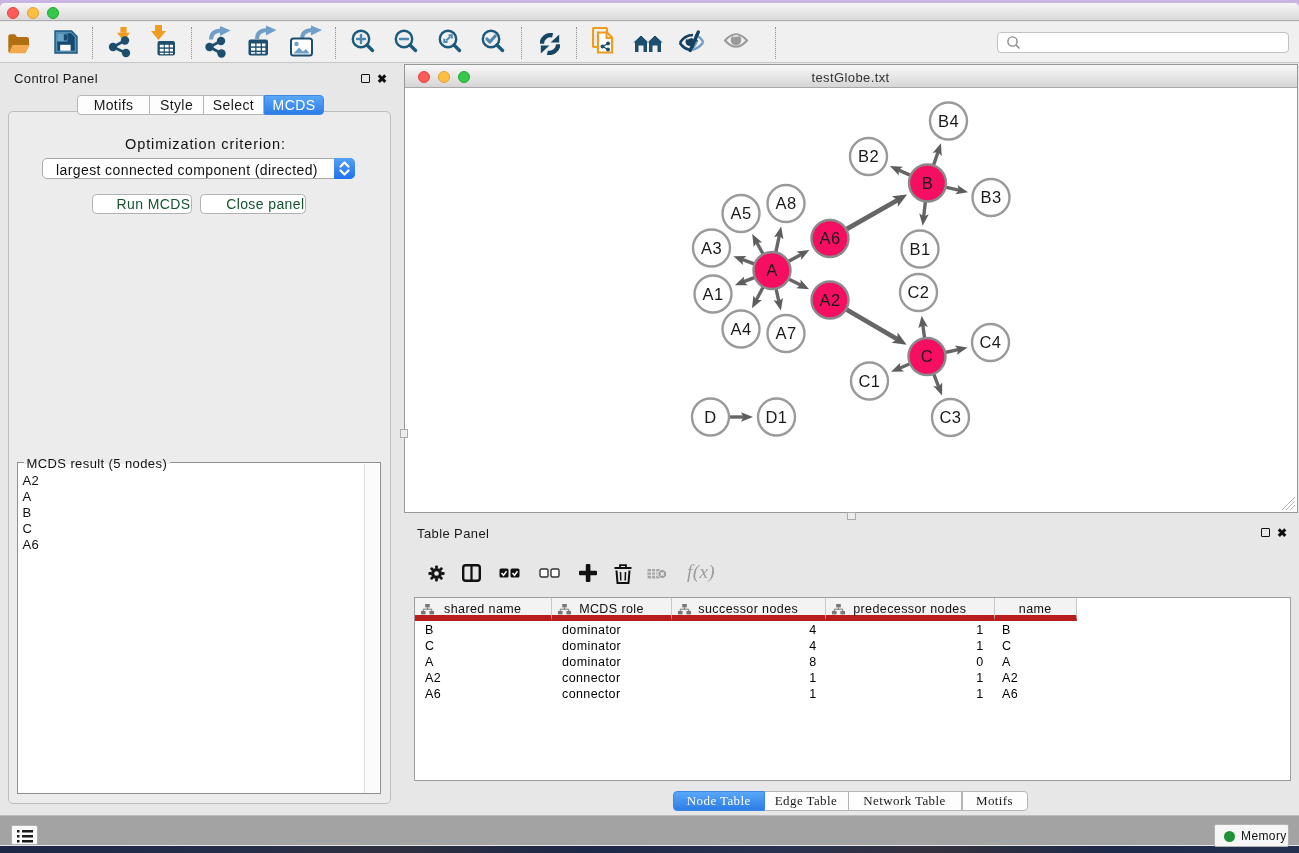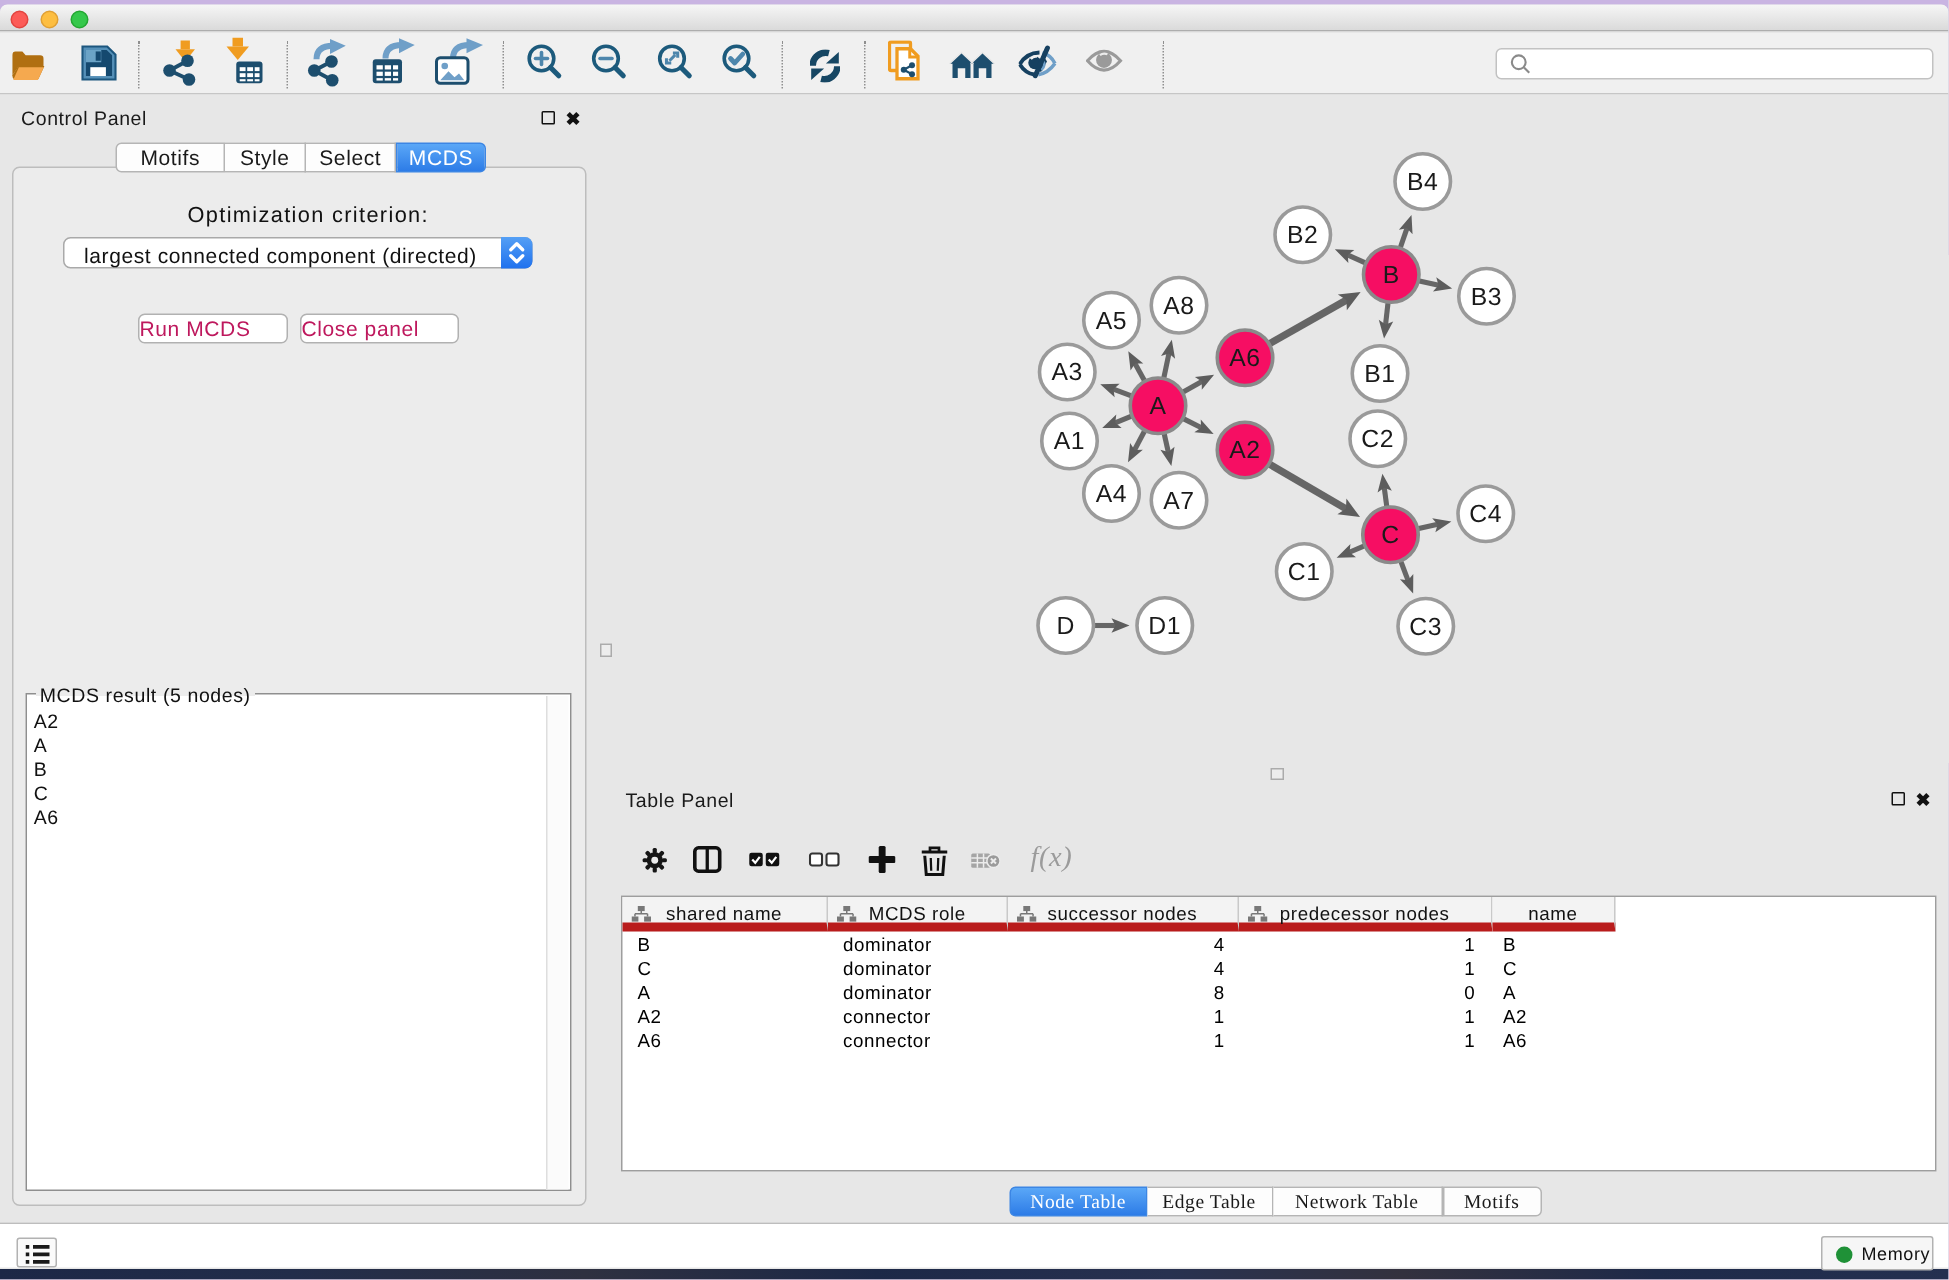--- a/index.html
+++ b/index.html
@@ -36,22 +36,22 @@
   background:#fdfdfd; border:1px solid #b5b5b5; text-align:center; line-height:18px; }
 .cptab.sel { background:linear-gradient(#5aa7f7,#2d7ce7); color:#fff; border-color:#3c86e4;text-align:center; }
 #cp-box { position:absolute; left:8px; top:48px; width:383px; height:692.5px;
   background:#ececec; border:1px solid #bdbdbd; border-radius:5px; }
 #opt-label { position:absolute; left:6px; top:73px; width:399px; text-align:center; font-size:14.5px; letter-spacing:0.9px; color:#111; }
 #dropdown { position:absolute; left:42px; top:95px; width:313px; height:20.5px;
   background:#fff; border:1px solid #a9a9a9; border-radius:5px; }
 #dropdown .txt { position:absolute; left:13px; top:2.5px; font-size:14px; color:#111; }
 #dropdown .btn { position:absolute; right:-1px; top:-1px; width:21px; height:21px;
   background:linear-gradient(#55a0f5,#1f71ee); border-radius:0 5px 5px 0; }
-.cbtn { position:absolute; top:146px; height:19.5px; background:#fff; border:1px solid #b1b1b1;
-  border-radius:4.5px; font-size:14px; color:#be185d; text-align:left; line-height:18px; }
+.cbtn { position:absolute; top:131px; height:19.5px; background:#fff; border:1px solid #b1b1b1;
+  border-radius:4.5px; font-size:14px; color:#14532d; text-align:right; line-height:18px; }
 #mcds-box { position:absolute; left:16.5px; top:399px; width:364px; height:332px;
   background:#fff; border:1px solid #8f8f8f; }
 #mcds-legend { position:absolute; left:6px; top:-7px; padding:0 3px; font-size:13px; color:#111;
   background:linear-gradient(#ececec 52%,#ffffff 52%); }
 #mcds-list { position:absolute; left:5px; top:10px; font-size:13px; color:#111; line-height:16px; }
 #mcds-scroll { position:absolute; right:1px; top:1px; width:15px; height:329px;
   background:#fbfbfb; border-left:1px solid #dedede; }
 
 #netwin { position:absolute; left:403.5px; top:0.5px; width:894px; height:449.5px;
   background:#fff; border:1px solid #989898; }
@@ -70,21 +70,21 @@
   border-bottom:6px solid #b91c1c; }
 .th .lbl { position:absolute; top:4px; width:100%; text-align:center; font-size:12.5px; color:#111; }
 .trow { position:absolute; height:16px; width:875px; font-size:12.5px; color:#000; }
 .trow span { position:absolute; top:1px; }
 
 .btab { position:absolute; top:728px; height:20px; font-size:13px; color:#1a1a1a;
   background:#fdfdfd; border:1px solid #b5b5b5; text-align:center; line-height:18px;font-family:Liberation Serif, serif; }
 .btab.sel { background:linear-gradient(#5aa7f7,#2d7ce7); color:#fff; border-color:#3c86e4; }
 
 #statusbar { position:absolute; left:0; top:812px; width:1299px; height:30px;
-  background:#ffffff; border-top:1px solid #bdbdbd; }
+  background:#a3a3a3; border-top:1px solid #bdbdbd; }
 #listbtn { position:absolute; left:11px; top:9px; width:27px; height:20px;
   background:#fafafa; border:1px solid #b2b2b2; border-radius:2px; }
 #membtn { position:absolute; left:1214px; top:8px; width:74.5px; height:22.5px;
   background:#f6f6f6; border:1px solid #b2b2b2; border-radius:2px; font-size:12px; color:#111; }
 #membtn .dot { position:absolute; left:9px; top:5.5px; width:11px; height:11px; border-radius:50%; background:#1f9137; }
 #membtn .lbl { position:absolute; left:26px; top:4px; }
 </style>
 </head>
 <body>
 <div id="desktop-bottom"></div>
@@ -281,20 +281,35 @@
       </div>
     </div>
     <div class="cbtn" style="left:92px; width:99.5px;">Run MCDS</div>
     <div class="cbtn" style="left:200px; width:105.5px;">Close panel</div>
     <div id="mcds-box">
       <div id="mcds-legend">MCDS result (5 nodes)</div>
       <div id="mcds-list">A2<br>A<br>B<br>C<br>A6</div>
       <div id="mcds-scroll"></div>
     </div>
 
+    <div id="netwin">
+      <div id="net-titlebar">
+        <div class="tl t1"></div>
+          <div class="tl t2"></div>
+          <div class="tl t3"></div>
+        <div id="net-title">testGlobe.txt</div>
+      </div>
+      <svg width="18" height="18" style="position:absolute;right:1px;bottom:1px">
+        <g stroke="#b5b5b5" stroke-width="1">
+          <line x1="4" y1="17" x2="17" y2="4"></line>
+          <line x1="8" y1="17" x2="17" y2="8"></line>
+          <line x1="12" y1="17" x2="17" y2="12"></line>
+        </g>
+      </svg>
+    </div>
     <div class="abs" style="left:399.5px;top:366px;width:8px;height:9px;background:#ededed;border:1px solid #ababab;"></div>
     <div class="abs" style="left:847px;top:449px;width:9px;height:8px;background:#ededed;border:1px solid #ababab;"></div>
     <svg width="893" height="424" viewBox="0 0 893 424" style="position:absolute;left:404.5px;top:25.5px" font-family="Liberation Sans, sans-serif">
         <line x1="358.2" y1="165.2" x2="351.2" y2="152.5" stroke="#666666" stroke-width="3.4"></line>
         <polygon points="347.2,145.1 357.2,153.4 351.7,153.4 348.7,158.0" fill="#5d5d5d"></polygon>
         <line x1="370.8" y1="163.4" x2="374.5" y2="145.7" stroke="#666666" stroke-width="3.4"></line>
         <polygon points="376.2,137.5 378.4,150.2 374.3,146.7 369.0,148.3" fill="#5d5d5d"></polygon>
         <line x1="349.7" y1="175.1" x2="336.4" y2="170.1" stroke="#666666" stroke-width="3.4"></line>
         <polygon points="328.5,167.2 341.4,166.9 337.3,170.5 338.1,175.9" fill="#5d5d5d"></polygon>
         <line x1="349.8" y1="188.3" x2="337.6" y2="193.2" stroke="#666666" stroke-width="3.4"></line>

